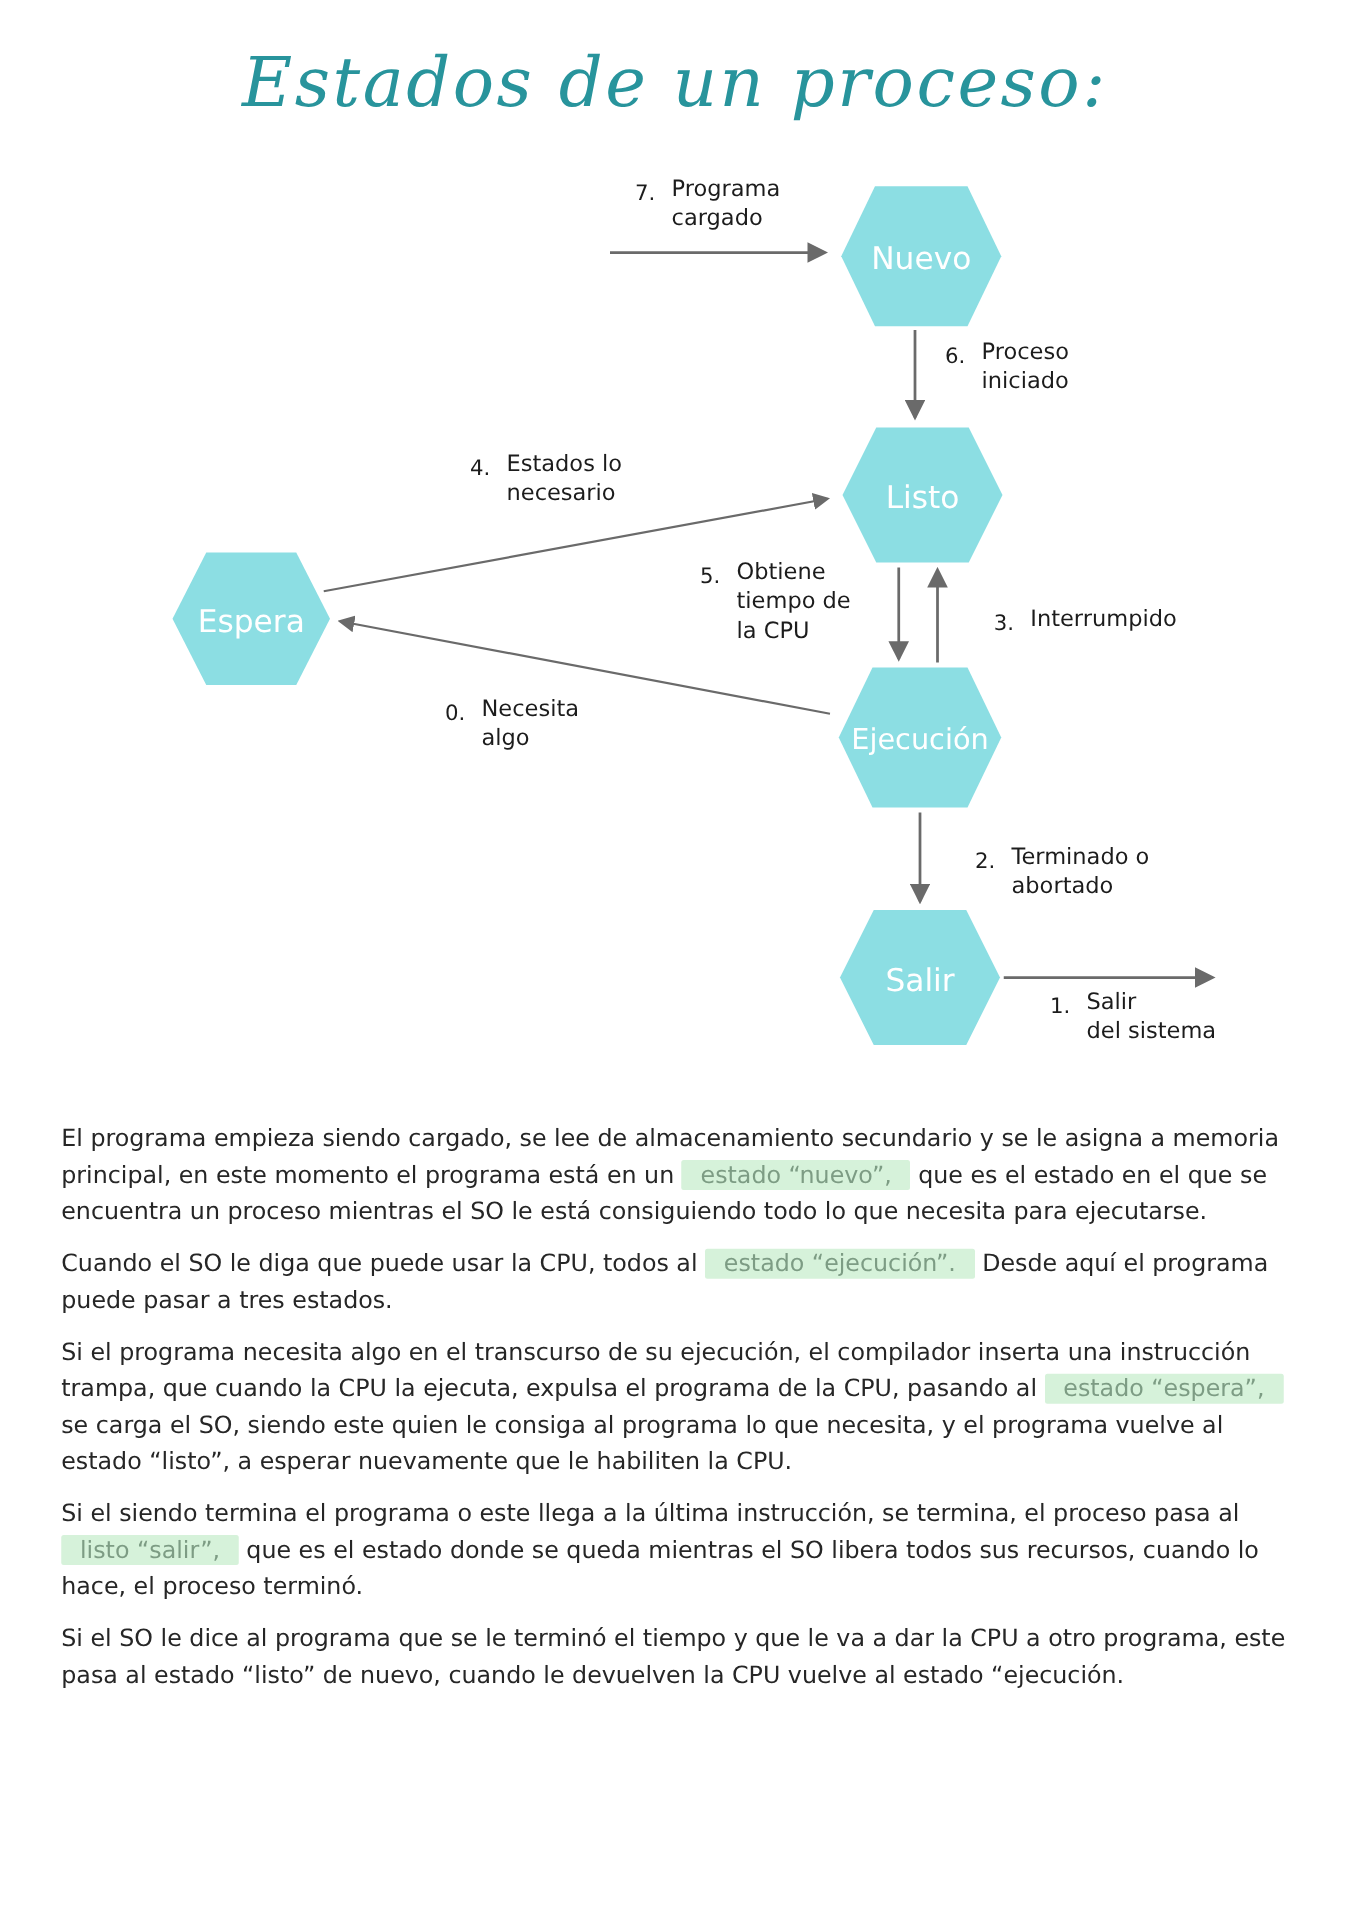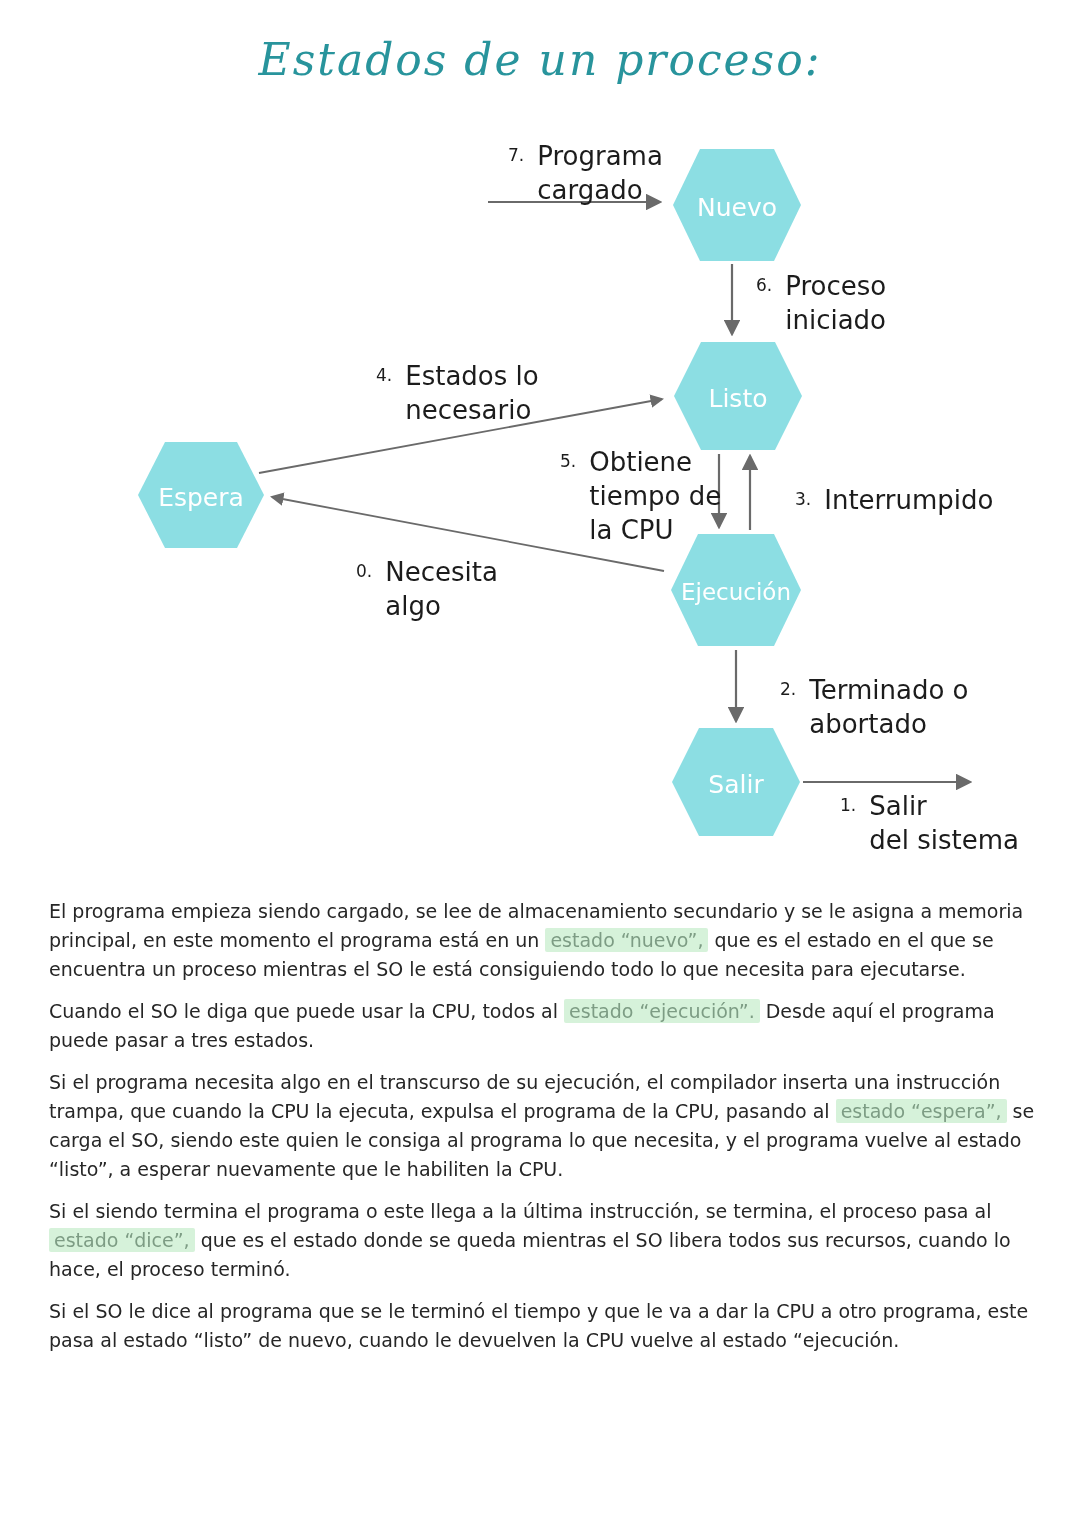--- a/index.html
+++ b/index.html
@@ -13,21 +13,21 @@
   }
   .title{
     position:absolute;
     top:34px; left:0;
     width:100%;
     margin:0;
     text-align:center;
     font-family:"DejaVu Serif", serif;
     font-style:italic;
     font-weight:400;
-    font-size:44px;
+    font-size:55px;
     letter-spacing:2px;
     color:#28949c;
   }
   .diagram-svg{
     position:absolute;
     top:0; left:0;
   }
   .hexlabel{
     fill:#ffffff;
     font-family:"DejaVu Sans", sans-serif;
@@ -40,41 +40,41 @@
     align-items:flex-start;
     gap:13px;
     color:#1c1c1c;
   }
   .tnum{
     font-size:17px;
     padding-top:5px;
     color:#1c1c1c;
   }
   .ttext{
-    font-size:26px;
+    font-size:18px;
     line-height:1.3;
     white-space:pre-line;
     color:#1c1c1c;
   }
   .notes{
     position:absolute;
     left:49px;
     top:897px;
     width:990px;
   }
   .notes p{
     margin:0 0 13px 0;
     font-size:19px;
     line-height:29px;
     color:#262626;
   }
   .hl{
     background:#d6f2da;
     color:#7d9c84;
-    padding:1px 5px;
+    padding:1px 15px;
     border-radius:2px;
   }
 </style>
 </head>
 <body>
 
 <div class="page">
 
   <h1 class="title">Estados de un proceso:</h1>
 
@@ -148,17 +148,17 @@
   <div class="tlabel" style="left:840px;top:790px">
     <span class="tnum">1.</span>
     <span class="ttext">Salir
 del sistema</span>
   </div>
 
   <div class="notes">
       <p><span>El programa empieza siendo cargado, se lee de almacenamiento secundario y se le asigna a memoria principal, en este momento el programa está en un </span><span class="hl">estado “nuevo”,</span><span> que es el estado en el que se encuentra un proceso mientras el SO le está consiguiendo todo lo que necesita para ejecutarse.</span></p>
       <p><span>Cuando el SO le diga que puede usar la CPU, todos al </span><span class="hl">estado “ejecución”.</span><span> Desde aquí el programa puede pasar a tres estados.</span></p>
       <p><span>Si el programa necesita algo en el transcurso de su ejecución, el compilador inserta una instrucción trampa, que cuando la CPU la ejecuta, expulsa el programa de la CPU, pasando al </span><span class="hl">estado “espera”,</span><span> se carga el SO, siendo este quien le consiga al programa lo que necesita, y el programa vuelve al estado “listo”, a esperar nuevamente que le habiliten la CPU.</span></p>
-      <p><span>Si el siendo termina el programa o este llega a la última instrucción, se termina, el proceso pasa al </span><span class="hl">estado “dice”,</span><span> que es el estado donde se queda mientras el SO libera todos sus recursos, cuando lo hace, el proceso terminó.</span></p>
+      <p><span>Si el siendo termina el programa o este llega a la última instrucción, se termina, el proceso pasa al </span><span class="hl">listo “salir”,</span><span> que es el estado donde se queda mientras el SO libera todos sus recursos, cuando lo hace, el proceso terminó.</span></p>
       <p><span>Si el SO le dice al programa que se le terminó el tiempo y que le va a dar la CPU a otro programa, este pasa al estado “listo” de nuevo, cuando le devuelven la CPU vuelve al estado “ejecución.</span></p>
     </div>
 
 </div>
 
 </body></html>

